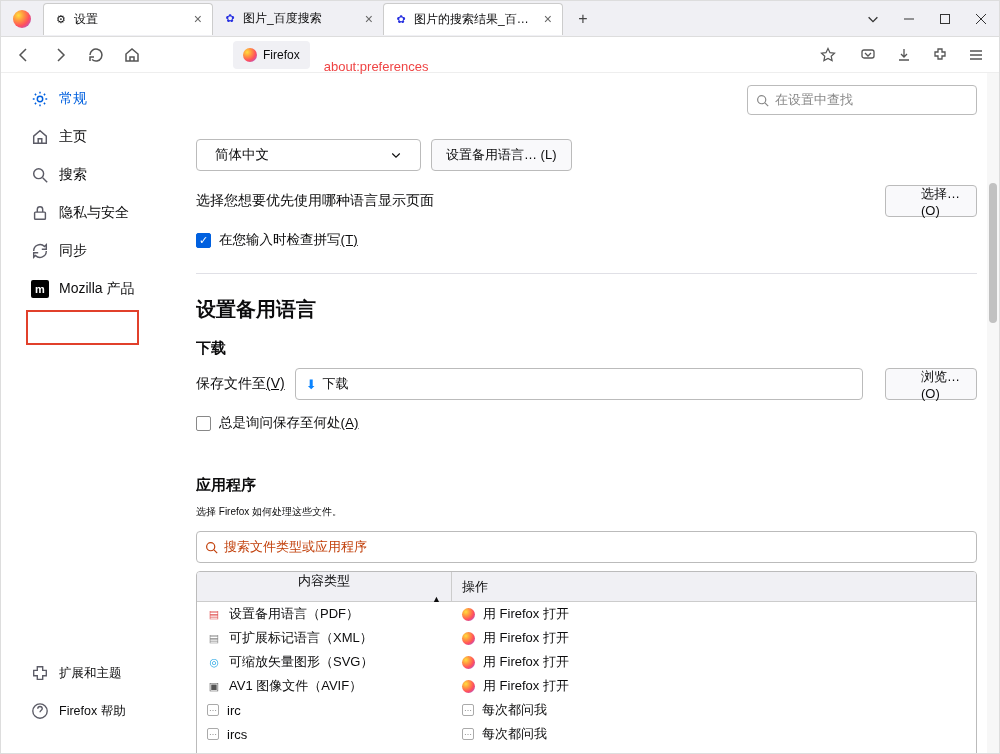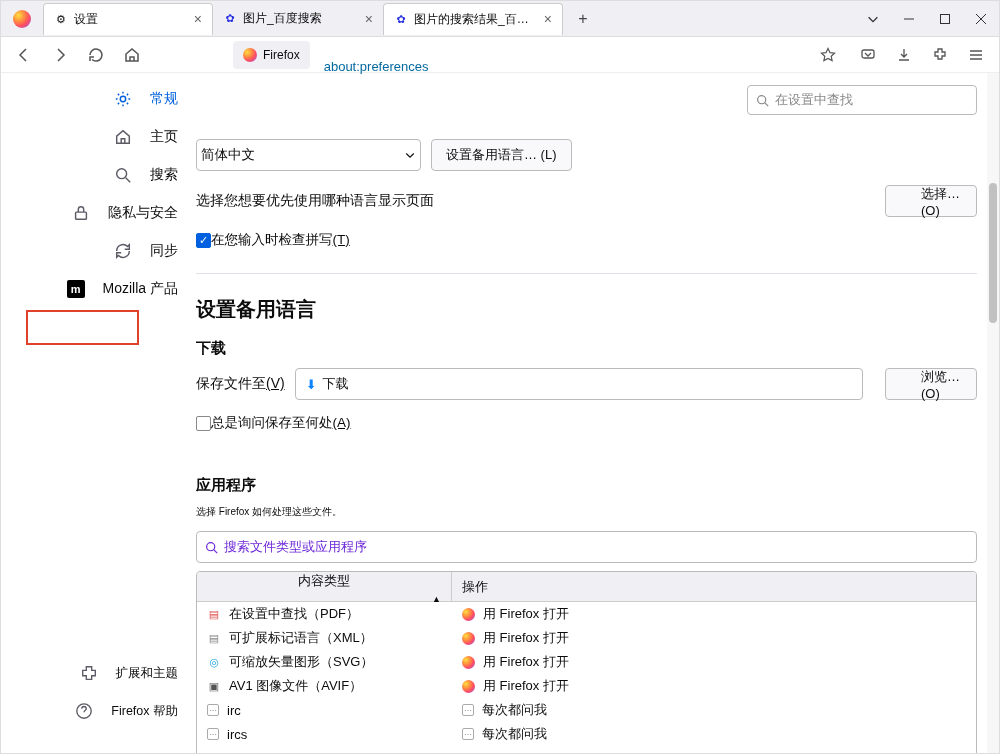--- a/index.html
+++ b/index.html
@@ -19,67 +19,67 @@
 .winbtn { width: 36px; height: 32px; display: flex; align-items: center; justify-content: center; color: #333; cursor: pointer; }
 .winbtn svg { width: 12px; height: 12px; }
 .winbtn.chev svg { width: 14px; height: 14px; }
 
 .navbar { height: 36px; display: flex; align-items: center; padding: 0 8px; gap: 6px; border-bottom: 1px solid #eee; }
 .navbtn { width: 30px; height: 30px; display: flex; align-items: center; justify-content: center; border-radius: 4px; color: #555; cursor: pointer; }
 .navbtn svg { width: 16px; height: 16px; }
 .urlpill { display: flex; align-items: center; gap: 6px; height: 28px; padding: 0 10px; border-radius: 4px; background: #f0f0f4; font-size: 12px; margin-left: 80px; }
 .urlpill .pill-fx { width: 14px; height: 14px; }
 .urlpill .pillname { font-weight: 500; }
-.urltext { font-size: 13px; color: #0369a1; margin-left: 8px; flex: 1; margin-top: 24px; }
+.urltext { font-size: 13px; color: #ef4444; margin-left: 8px; flex: 1; margin-top: 24px; }
 .star { margin-left: auto; margin-right: 4px; }
 
 .content { flex: 1; display: flex; position: relative; overflow: hidden; }
 .scrollbar-y { position: absolute; right: 0; top: 0; width: 12px; height: 100%; background: #f7f7f7; }
 .scrollbar-y .thumb { position: absolute; top: 110px; left: 2px; width: 8px; height: 140px; background: #c1c1c1; border-radius: 4px; }
 
 .sidebar { width: 195px; padding: 10px 10px 10px 22px; display: flex; flex-direction: column; }
 .sidebar-top { flex: 1; }
-.side-item { display: flex; align-items: center; gap: 18px; height: 32px; padding: 0 8px; border-radius: 4px; font-size: 14px; color: #0c0c0d; cursor: pointer; margin-bottom: 6px; justify-content: flex-end; }
+.side-item { display: flex; align-items: center; gap: 10px; height: 32px; padding: 0 8px; border-radius: 4px; font-size: 14px; color: #0c0c0d; cursor: pointer; margin-bottom: 6px; }
 .side-item.active { color: #0060df; }
 .side-item.active .sicon { color: #0060df; }
 .sicon { width: 18px; height: 18px; display: flex; align-items: center; justify-content: center; color: #5b5b66; }
 .sicon svg { width: 18px; height: 18px; }
 .sicon.moz { background: #000; color: #fff; font-weight: 700; font-size: 11px; border-radius: 2px; }
 .side-highlight { position: absolute; left: 25px; top: 237px; width: 113px; height: 35px; border: 2px solid #e1402b; pointer-events: none; }
 
 .sidebar-bottom .side-item { font-size: 12.5px; }
 .sidebar-bottom { margin-bottom: 10px; }
 
 .main { flex: 1; padding-right: 22px; overflow: hidden; }
 
 .searchbar { margin-top: 12px; margin-bottom: 24px; display: flex; justify-content: flex-end; }
 .searchbox { width: 230px; height: 30px; border: 1px solid #bbb; border-radius: 4px; display: flex; align-items: center; padding: 0 8px; gap: 6px; color: #888; font-size: 13px; }
 .searchbox svg { width: 13px; height: 13px; }
 
 .row { display: flex; align-items: center; gap: 10px; margin-bottom: 14px; }
-.lang-select { width: 225px; height: 32px; border: 1px solid #bbb; border-radius: 4px; display: flex; align-items: center; padding: 0 4px; justify-content: space-between; font-size: 13.5px; cursor: pointer; }
+.lang-select { width: 225px; height: 32px; border: 1px solid #bbb; border-radius: 4px; display: flex; align-items: center; padding: 0 18px; justify-content: space-between; font-size: 13.5px; cursor: pointer; }
 .btn { height: 32px; padding: 0 14px; border: 1px solid #bbb; border-radius: 4px; background: #f9f9fb; display: flex; align-items: center; font-size: 13px; cursor: pointer; }
 .row-text { font-size: 14px; }
 .underline { text-decoration: underline; }
 .right-btn { margin-left: auto; width: 92px; justify-content: center; padding-left: 35px; }
 
-.chk-row { display: flex; align-items: center; font-size: 13.5px; margin-bottom: 14px; }
+.chk-row { display: flex; align-items: center; gap: 8px; font-size: 13.5px; margin-bottom: 14px; }
 .chk { width: 15px; height: 15px; border: 1px solid #888; border-radius: 2px; display: flex; align-items: center; justify-content: center; cursor: pointer; }
 .chk.checked { background: #0060df; border-color: #0060df; }
 .chk.checked::after { content: "✓"; color: #fff; font-size: 11px; }
 
 .hr { border-top: 1px solid #e0e0e6; margin: 24px 0 22px; }
 .sec-h1 { font-size: 20px; font-weight: 600; margin-bottom: 16px; }
 .sec-h2 { font-size: 15px; font-weight: 700; margin-bottom: 10px; }
 .sec-desc { font-size: 10px; margin-bottom: 12px; }
 
 .dl-input { flex: 1; height: 32px; border: 1px solid #bbb; border-radius: 4px; display: flex; align-items: center; padding: 0 10px; gap: 6px; font-size: 13px; margin-right: 12px; }
 .dl-input .folder { color: #0a84ff; font-size: 13px; }
 
-.app-search { height: 32px; border: 1px solid #bbb; border-radius: 4px; display: flex; align-items: center; padding: 0 8px; gap: 6px; color: #6d28d9; font-size: 13px; margin-bottom: 8px; }
+.app-search { height: 32px; border: 1px solid #bbb; border-radius: 4px; display: flex; align-items: center; padding: 0 8px; gap: 6px; color: #c2410c; font-size: 13px; margin-bottom: 8px; }
 .app-search svg { width: 13px; height: 13px; }
 
 .table { border: 1px solid #bbb; border-radius: 4px; overflow: hidden; }
 .thead { height: 30px; background: #f0f0f4; display: flex; align-items: center; border-bottom: 1px solid #ccc; font-size: 13px; }
 .th { padding: 0 10px; display: flex; align-items: center; gap: 4px; }
 .th1 { width: 255px; border-right: 1px solid #ccc; height: 100%; flex-direction: column; }
 .tharr { font-size: 9px; margin-left: auto; }
 .trow { height: 24px; display: flex; align-items: center; font-size: 13px; }
 .td { padding: 0 10px; display: flex; align-items: center; gap: 8px; }
 .td1 { width: 255px; }
@@ -329,21 +329,21 @@
             <span class="tharr">▲</span>
           </div>
           <div class="th">
             <span>操作</span>
           </div>
         </div>
         <div id="tbody">
             <div class="trow">
               <div class="td td1">
                 <span class="tico2 fico-pdf">▤</span>
-                <span>在设置中查找（PDF）</span>
+                <span>设置备用语言（PDF）</span>
               </div>
               <div class="td">
                 <span class="fx-sm"></span>
                 <span>用 Firefox 打开</span>
               </div>
             </div>
             <div class="trow">
               <div class="td td1">
                 <span class="tico2 fico-xml">▤</span>
                 <span>可扩展标记语言（XML）</span>

